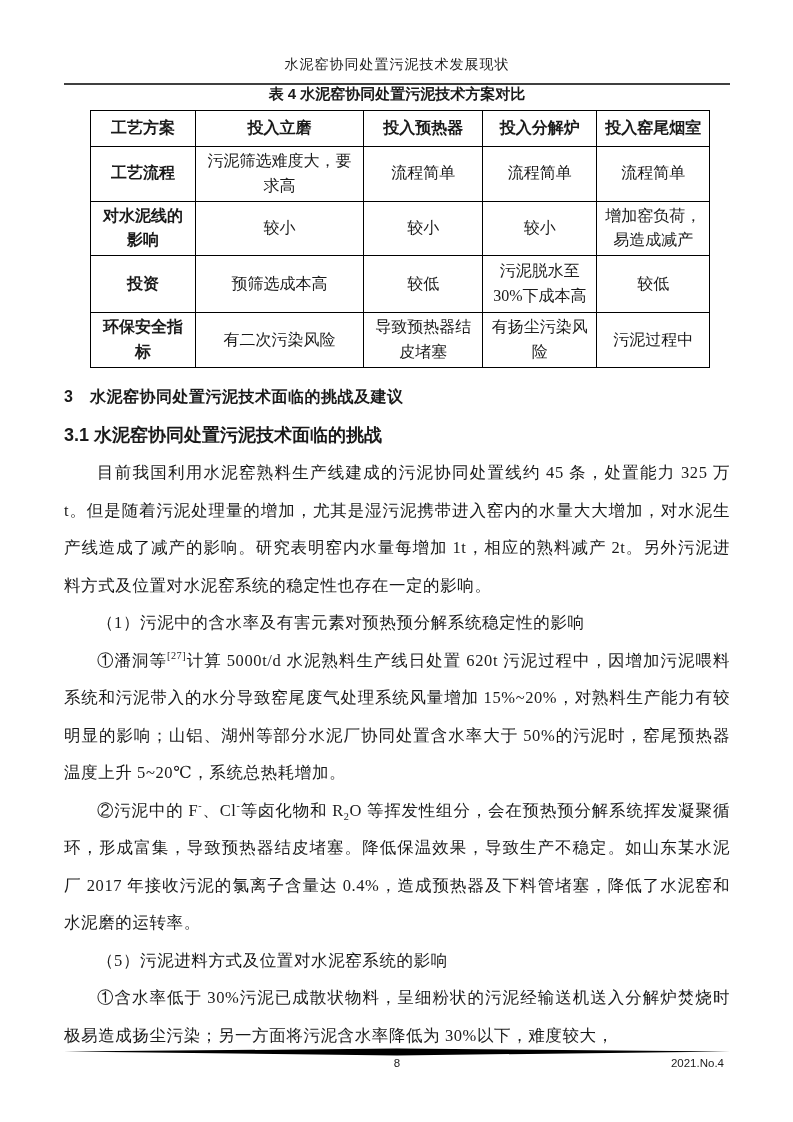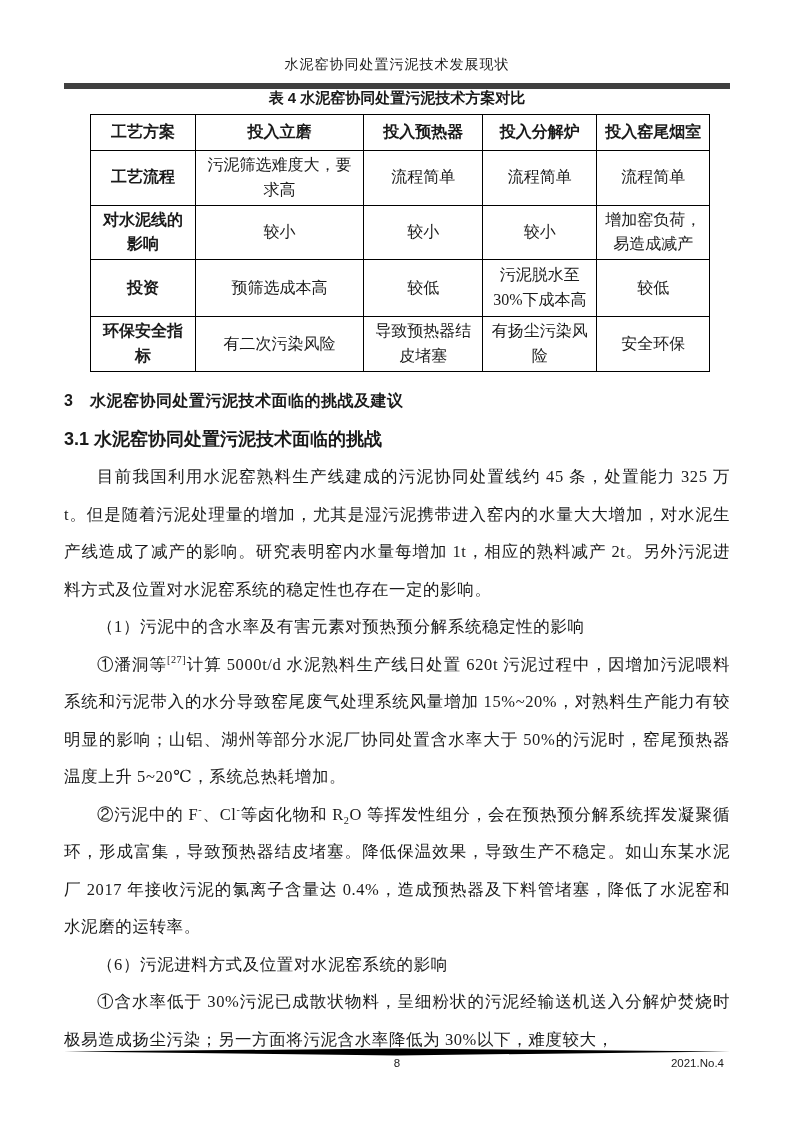--- a/index.html
+++ b/index.html
@@ -18,21 +18,21 @@
     position: absolute;
     left: 64px;
     right: 63px;
     top: 56px;
   }
   .running-head {
     text-align: center;
     font-size: 14px;
     letter-spacing: 1px;
     padding-bottom: 9px;
-    border-bottom: 6px solid #404040;
+    border-bottom: 2px solid #404040;
   }
   .table-caption {
     text-align: center;
     font-family: "Liberation Sans", "DejaVu Sans", sans-serif;
     font-weight: bold;
     font-size: 15px;
   }
   table.cmp-table {
     margin-top: 6px;
     margin-left: 26px;
@@ -152,34 +152,34 @@
             <td>预筛选成本高</td>
             <td>较低</td>
             <td>污泥脱水至 30%下成本高</td>
             <td>较低</td>
           </tr>
           <tr>
             <th class="row-label">环保安全指标</th>
             <td>有二次污染风险</td>
             <td>导致预热器结皮堵塞</td>
             <td>有扬尘污染风险</td>
-            <td>安全环保</td>
+            <td>污泥过程中</td>
           </tr>
         </tbody>
     </table>
 
     <h1 class="sec">3　水泥窑协同处置污泥技术面临的挑战及建议</h1>
     <h2 class="subsec">3.1 水泥窑协同处置污泥技术面临的挑战</h2>
 
     <div class="body-text" id="body-paragraphs">
         <p>目前我国利用水泥窑熟料生产线建成的污泥协同处置线约 45 条，处置能力 325 万 t。但是随着污泥处理量的增加，尤其是湿污泥携带进入窑内的水量大大增加，对水泥生产线造成了减产的影响。研究表明窑内水量每增加 1t，相应的熟料减产 2t。另外污泥进料方式及位置对水泥窑系统的稳定性也存在一定的影响。</p>
         <p>（1）污泥中的含水率及有害元素对预热预分解系统稳定性的影响</p>
         <p>①潘洞等<sup>[27]</sup>计算 5000t/d 水泥熟料生产线日处置 620t 污泥过程中，因增加污泥喂料系统和污泥带入的水分导致窑尾废气处理系统风量增加 15%~20%，对熟料生产能力有较明显的影响；山铝、湖州等部分水泥厂协同处置含水率大于 50%的污泥时，窑尾预热器温度上升 5~20℃，系统总热耗增加。</p>
         <p>②污泥中的 F<sup>-</sup>、Cl<sup>-</sup>等卤化物和 R<sub>2</sub>O 等挥发性组分，会在预热预分解系统挥发凝聚循环，形成富集，导致预热器结皮堵塞。降低保温效果，导致生产不稳定。如山东某水泥厂 2017 年接收污泥的氯离子含量达 0.4%，造成预热器及下料管堵塞，降低了水泥窑和水泥磨的运转率。</p>
-        <p>（6）污泥进料方式及位置对水泥窑系统的影响</p>
+        <p>（5）污泥进料方式及位置对水泥窑系统的影响</p>
         <p>①含水率低于 30%污泥已成散状物料，呈细粉状的污泥经输送机送入分解炉焚烧时极易造成扬尘污染；另一方面将污泥含水率降低为 30%以下，难度较大，</p>
       </div>
 
   </div>
 
   <div class="footer">
     <svg class="footer-rule" viewBox="0 0 666 8" preserveAspectRatio="none">
       <polygon points="0,3.6 333,0.6 666,3.6 333,7.4" fill="#000"></polygon>
     </svg>
     <div class="footer-row">

